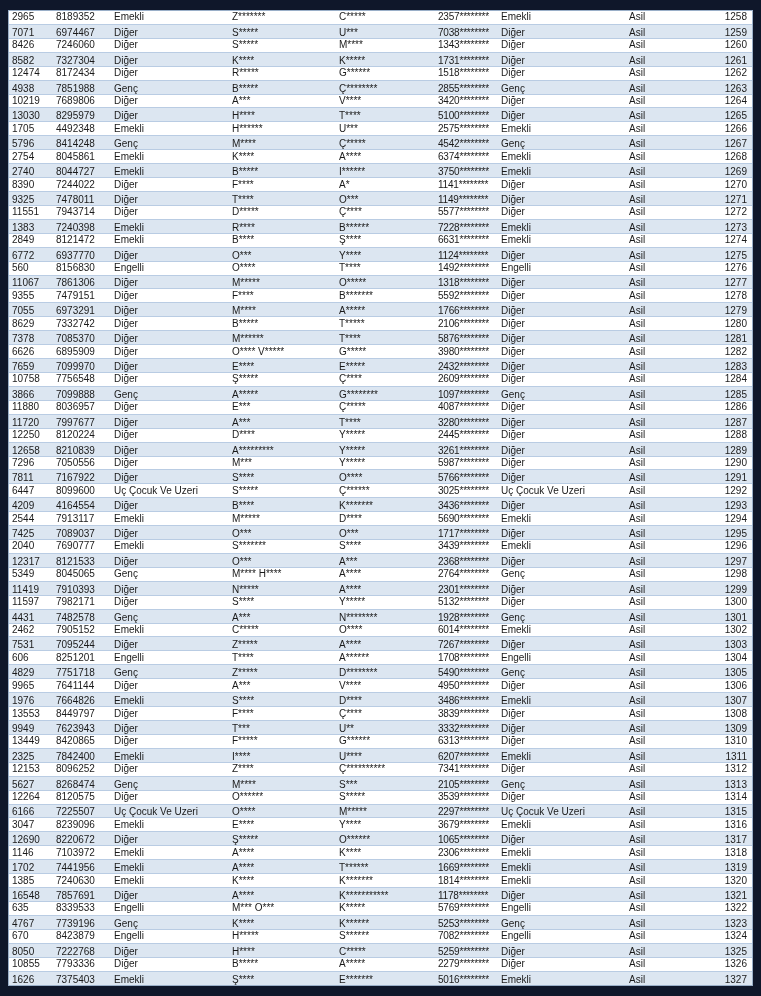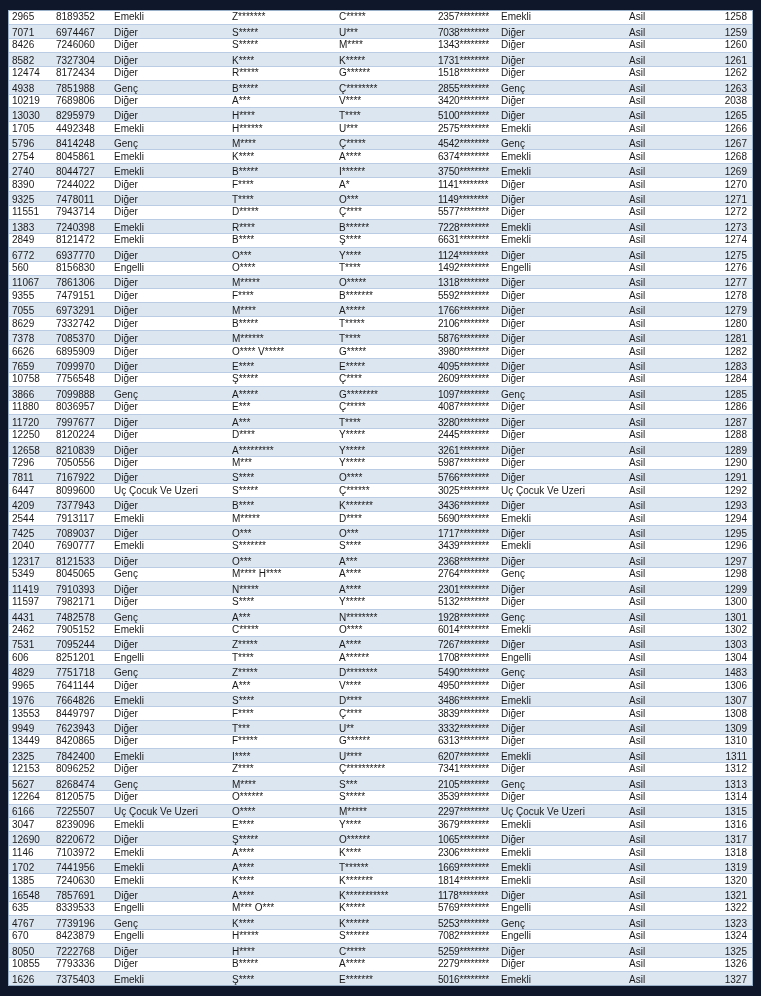--- a/index.html
+++ b/index.html
@@ -121,21 +121,21 @@
       </div>
       <div class="row">
         <span class="cell c1">10219</span>
         <span class="cell c2">7689806</span>
         <span class="cell c3">Diğer</span>
         <span class="cell c4">A***</span>
         <span class="cell c5">V****</span>
         <span class="cell c6">3420********</span>
         <span class="cell c7">Diğer</span>
         <span class="cell c8">Asil</span>
-        <span class="cell c9">2038</span>
+        <span class="cell c9">1264</span>
       </div>
       <div class="row band">
         <span class="cell c1">13030</span>
         <span class="cell c2">8295979</span>
         <span class="cell c3">Diğer</span>
         <span class="cell c4">H****</span>
         <span class="cell c5">T****</span>
         <span class="cell c6">5100********</span>
         <span class="cell c7">Diğer</span>
         <span class="cell c8">Asil</span>
@@ -327,21 +327,21 @@
         <span class="cell c7">Diğer</span>
         <span class="cell c8">Asil</span>
         <span class="cell c9">1282</span>
       </div>
       <div class="row band">
         <span class="cell c1">7659</span>
         <span class="cell c2">7099970</span>
         <span class="cell c3">Diğer</span>
         <span class="cell c4">E****</span>
         <span class="cell c5">E*****</span>
-        <span class="cell c6">4095********</span>
+        <span class="cell c6">2432********</span>
         <span class="cell c7">Diğer</span>
         <span class="cell c8">Asil</span>
         <span class="cell c9">1283</span>
       </div>
       <div class="row">
         <span class="cell c1">10758</span>
         <span class="cell c2">7756548</span>
         <span class="cell c3">Diğer</span>
         <span class="cell c4">Ş*****</span>
         <span class="cell c5">Ç****</span>
@@ -433,21 +433,21 @@
         <span class="cell c3">Üç Çocuk Ve Üzeri</span>
         <span class="cell c4">S*****</span>
         <span class="cell c5">Ç******</span>
         <span class="cell c6">3025********</span>
         <span class="cell c7">Üç Çocuk Ve Üzeri</span>
         <span class="cell c8">Asil</span>
         <span class="cell c9">1292</span>
       </div>
       <div class="row band">
         <span class="cell c1">4209</span>
-        <span class="cell c2">7377943</span>
+        <span class="cell c2">4164554</span>
         <span class="cell c3">Diğer</span>
         <span class="cell c4">B****</span>
         <span class="cell c5">K*******</span>
         <span class="cell c6">3436********</span>
         <span class="cell c7">Diğer</span>
         <span class="cell c8">Asil</span>
         <span class="cell c9">1293</span>
       </div>
       <div class="row">
         <span class="cell c1">2544</span>
@@ -572,21 +572,21 @@
       </div>
       <div class="row band">
         <span class="cell c1">4829</span>
         <span class="cell c2">7751718</span>
         <span class="cell c3">Genç</span>
         <span class="cell c4">Z*****</span>
         <span class="cell c5">D********</span>
         <span class="cell c6">5490********</span>
         <span class="cell c7">Genç</span>
         <span class="cell c8">Asil</span>
-        <span class="cell c9">1483</span>
+        <span class="cell c9">1305</span>
       </div>
       <div class="row">
         <span class="cell c1">9965</span>
         <span class="cell c2">7641144</span>
         <span class="cell c3">Diğer</span>
         <span class="cell c4">A***</span>
         <span class="cell c5">V****</span>
         <span class="cell c6">4950********</span>
         <span class="cell c7">Diğer</span>
         <span class="cell c8">Asil</span>

